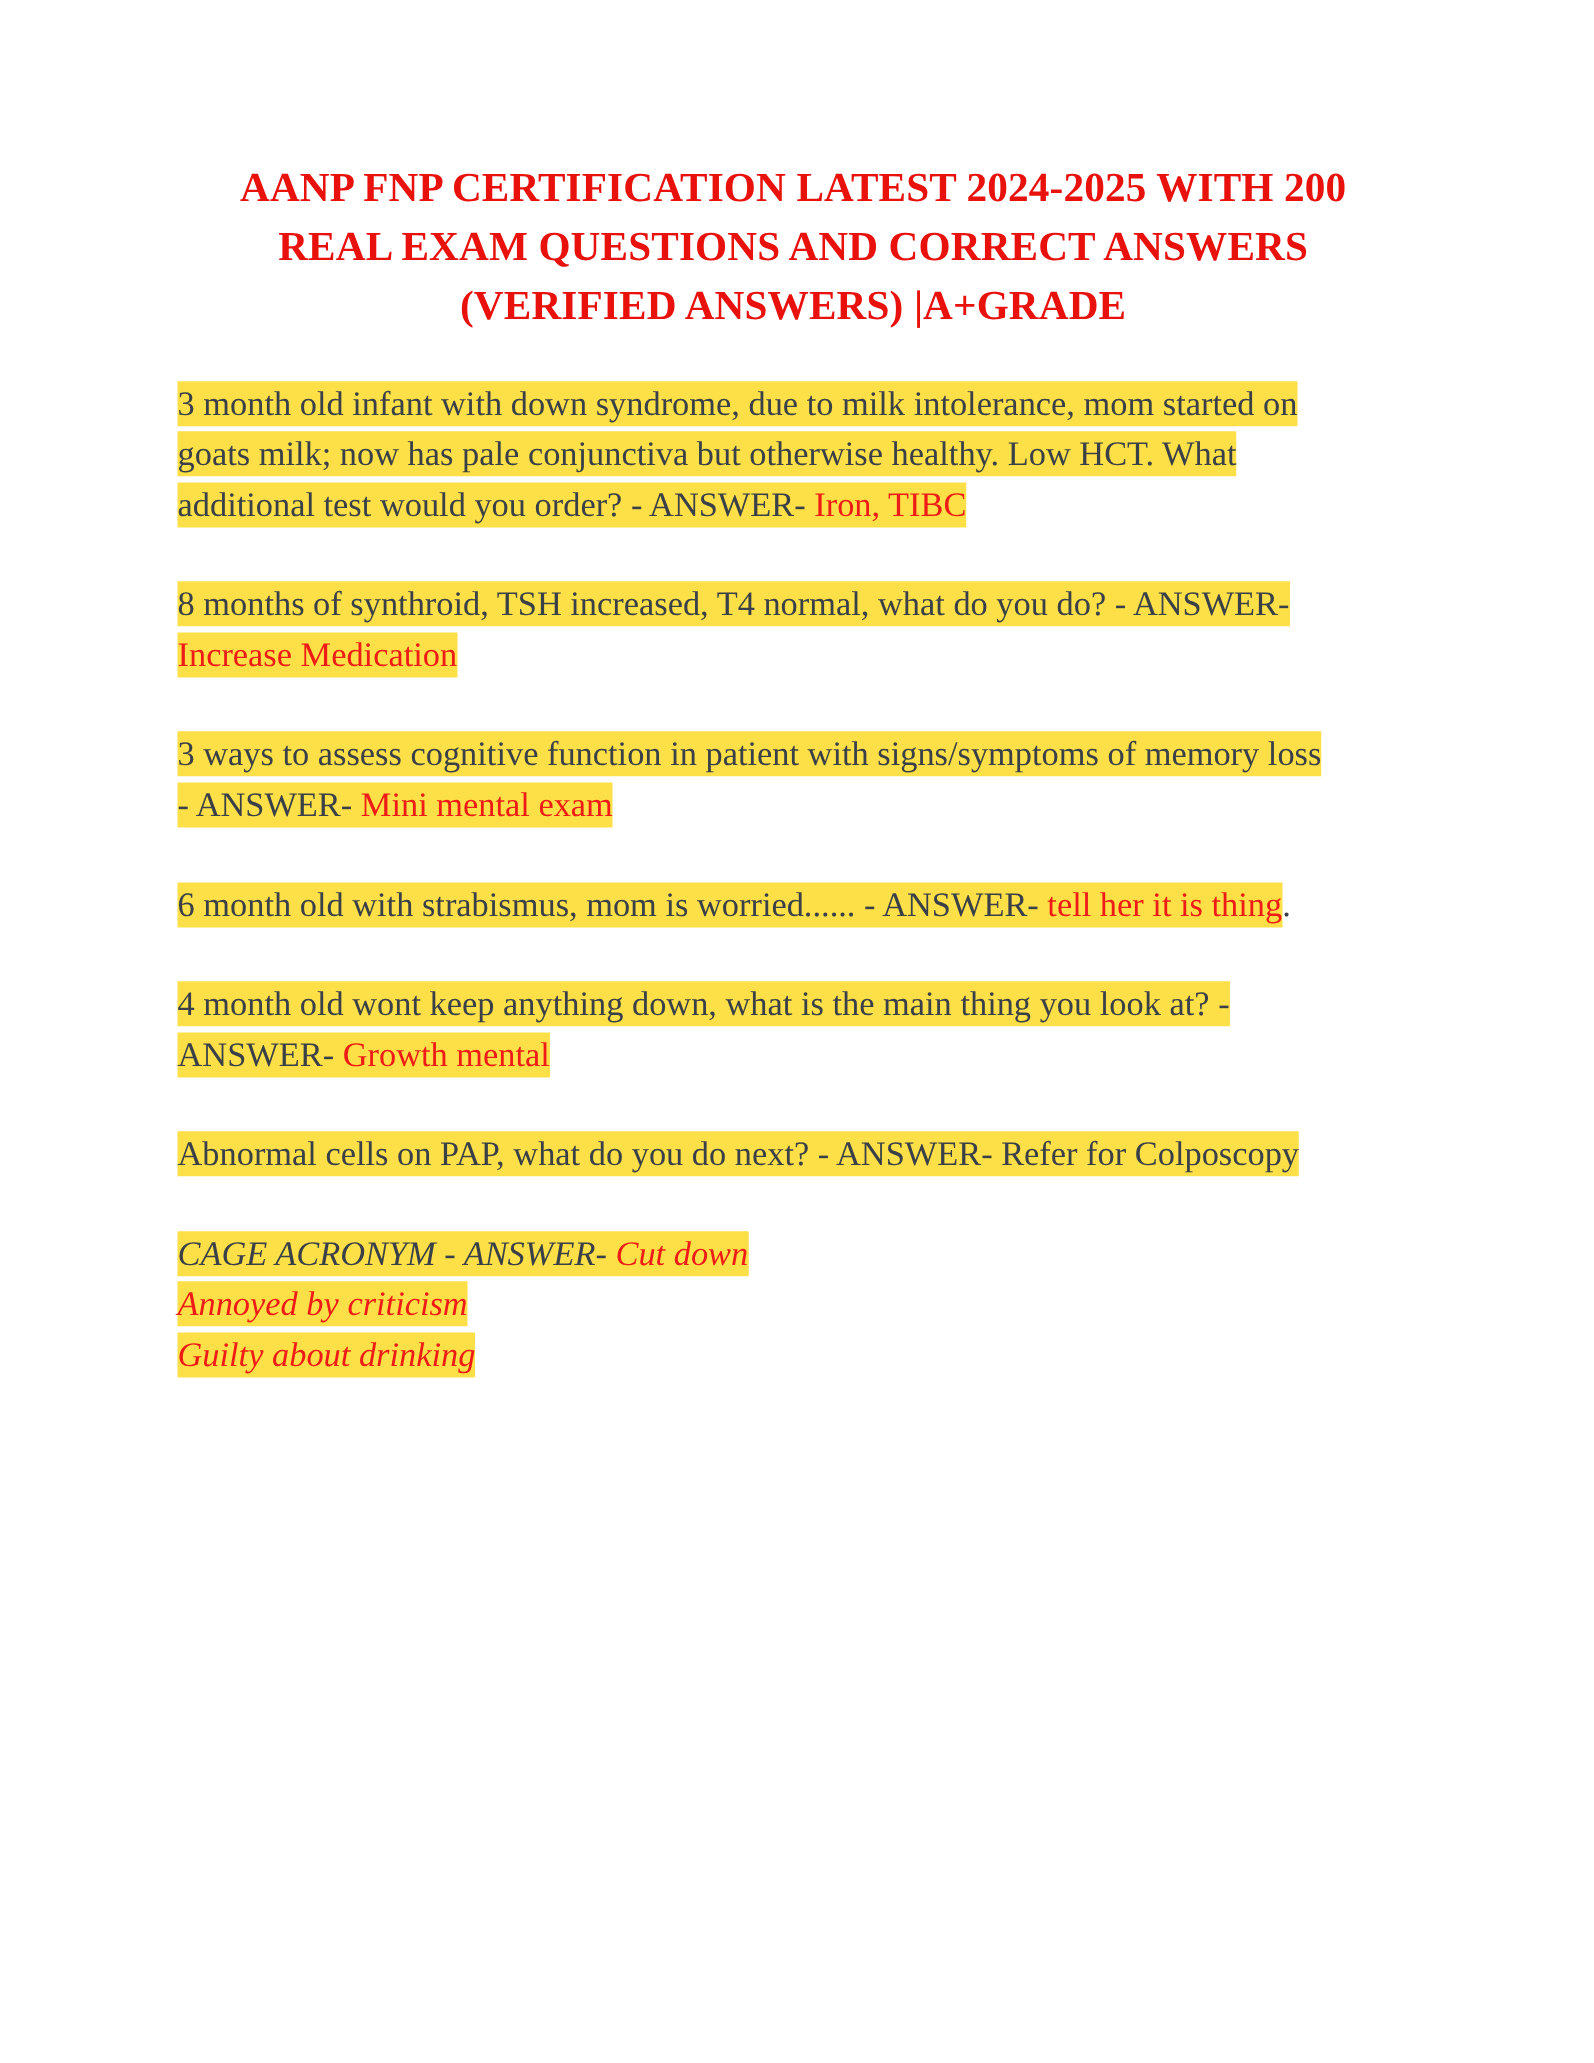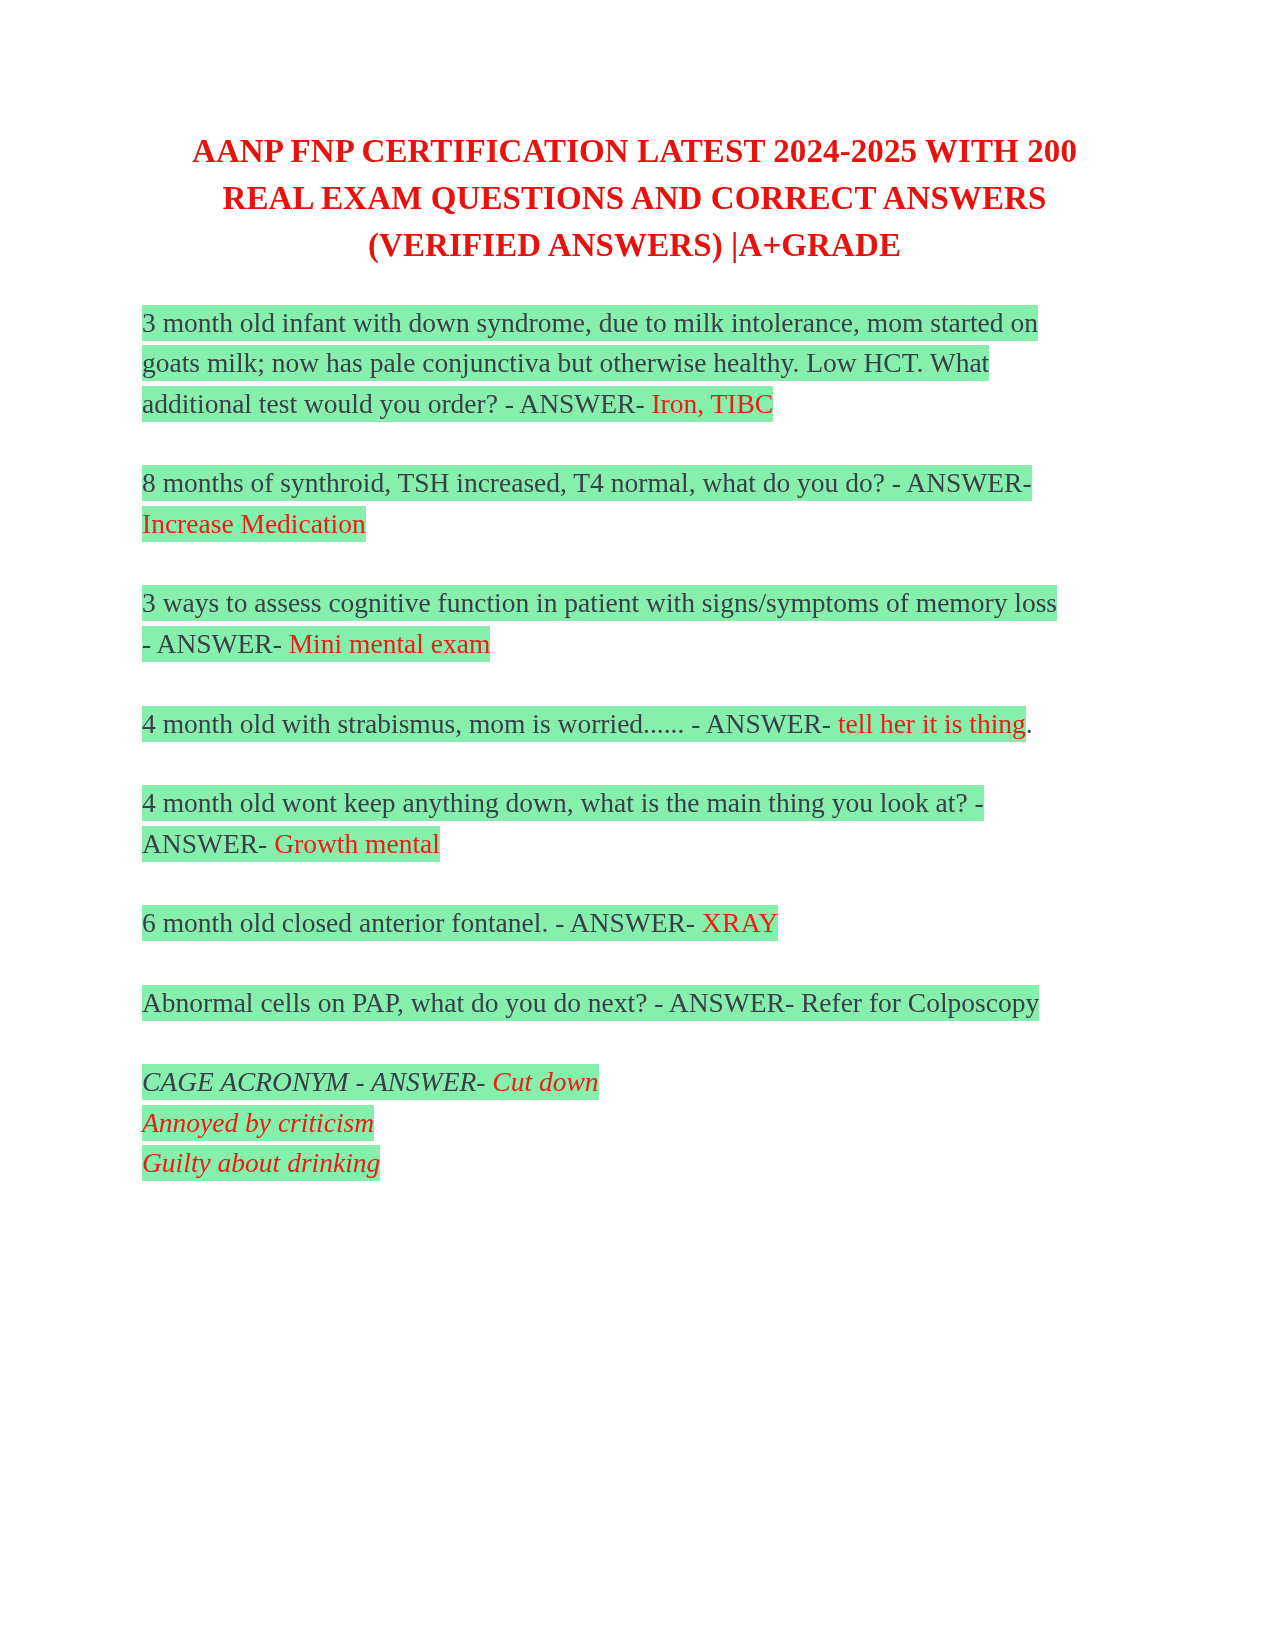--- a/index.html
+++ b/index.html
@@ -48,21 +48,21 @@
     margin: 0 0 39px 0;
     max-width: 925px;
     text-align: left;
   }
   .qa-block:last-child {
     margin-bottom: 0;
   }
 
   
   .hl {
-    background-color: #86efac;
+    background-color: #fde047;
     box-decoration-break: clone;
     -webkit-box-decoration-break: clone;
     padding: 2px 0 3px 0;
   }
   .ans {
     color: #EE1B16;
   }
   .plain {
     color: #3A4048;
   }
@@ -92,30 +92,27 @@
 
     <p class="qa-block">
       <span class="hl"><span class="plain">8 months of synthroid, TSH increased, T4 normal, what do you do? - ANSWER- </span><span class="ans">Increase Medication</span></span><span class="plain"></span>
     </p>
 
     <p class="qa-block">
       <span class="hl"><span class="plain">3 ways to assess cognitive function in patient with signs/symptoms of memory loss - ANSWER- </span><span class="ans">Mini mental exam</span></span><span class="plain"></span>
     </p>
 
     <p class="qa-block">
-      <span class="hl"><span class="plain">4 month old with strabismus, mom is worried...... - ANSWER- </span><span class="ans">tell her it is thing</span></span><span class="plain">.</span>
+      <span class="hl"><span class="plain">6 month old with strabismus, mom is worried...... - ANSWER- </span><span class="ans">tell her it is thing</span></span><span class="plain">.</span>
     </p>
 
     <p class="qa-block">
       <span class="hl"><span class="plain">4 month old wont keep anything down, what is the main thing you look at? - ANSWER- </span><span class="ans">Growth mental</span></span><span class="plain"></span>
     </p>
 
-    <p class="qa-block">
-      <span class="hl"><span class="plain">6 month old closed anterior fontanel. - ANSWER- </span><span class="ans nowrap-caps">XRAY</span></span><span class="plain"></span>
-    </p>
 
     <p class="qa-block">
       <span class="hl"><span class="plain">Abnormal cells on PAP, what do you do next? - ANSWER- Refer for Colposcopy</span><span class="ans"></span></span><span class="plain"></span>
     </p>
 
     <p class="qa-block">
       <span class="cage-lines">
         <span class="line"><span class="hl"><span class="plain">CAGE ACRONYM - ANSWER- </span><span class="ans">Cut down</span></span></span>
         <span class="line"><span class="hl ans">Annoyed by criticism</span></span>
         <span class="line"><span class="hl ans">Guilty about drinking</span></span>

